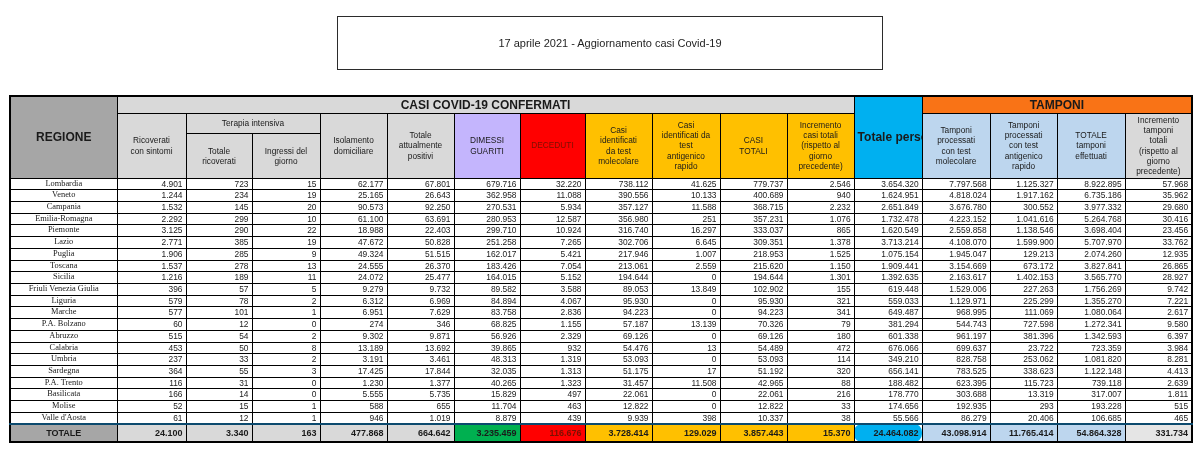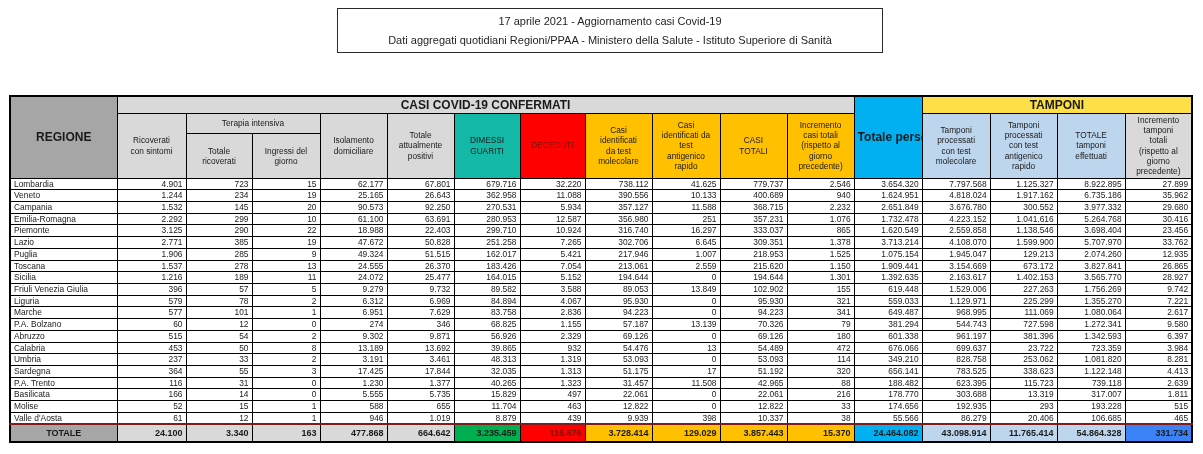--- a/index.html
+++ b/index.html
@@ -3,21 +3,21 @@
 <meta charset="utf-8">
 <style>
   html,body{margin:0;padding:0;}
   body{
     width:1203px;height:454px;background:#ffffff;position:relative;
     font-family:"Liberation Sans", sans-serif;color:#1a1a1a;
     -webkit-font-smoothing:antialiased;
   }
   
   .title-box{
-    position:absolute;left:337px;top:8px;width:546px;height:45px;
+    position:absolute;left:337px;top:16px;width:546px;height:54px;
     border:1px solid #2b2b2b;box-sizing:border-box;
     display:flex;flex-direction:column;justify-content:space-evenly;
     text-align:center;font-size:11px;color:#1f1f1f;
   }
   
   table.covid{
     position:absolute;left:9px;top:95px;width:1182px;
     border-collapse:collapse;table-layout:fixed;
     border:2px solid #000;
     font-size:8.4px;
@@ -28,48 +28,47 @@
   }
   
   tr.h1 td{height:17px;text-align:center;font-weight:bold;font-size:12px;white-space:nowrap;}
   tr.h2 td, tr.h3 td{
     text-align:center;font-size:8.3px;line-height:1.25;white-space:normal;padding:1px 9px;
   }
   tr.h2 td{height:19px;}
   tr.h3 td{height:41px;}
   .c-regione{background:#A6A6A6;font-weight:bold;font-size:9px;text-align:center;}
   .c-gray{background:#D9D9D9;}
-  .c-green{background:#14b8a6;}
+  .c-green{background:#c4b5fd;}
   .c-red{background:#FF0000;color:#7B1000;}
   .c-yellow{background:#FFC000;}
   .c-cyan{background:#00B0F0;font-size:8.3px;font-weight:normal;white-space:normal;line-height:1.25;}
   .c-blue{background:#BDD6EE;}
   .c-group-confirmed{background:#D9D9D9;}
-  .c-group-tamponi{background:#fde047;}
+  .c-group-tamponi{background:#f97316;}
   
   tbody td{height:10.7px;line-height:10.7px;white-space:nowrap;background:#fff;}
-  tbody td.region{text-align:left;}
+  tbody td.region{text-align:center;font-family:Liberation Serif, serif;}
   td.num{text-align:right;}
   
-  tr.total td{height:18px;font-weight:bold;font-size:9px;border-top:2px solid #7f1d1d;white-space:nowrap;}
+  tr.total td{height:18px;font-weight:bold;font-size:9px;border-top:2px solid #0c4a6e;white-space:nowrap;}
   .t-label{background:#A6A6A6;text-align:center;}
   .t-gray{background:#D9D9D9;}
   .t-green{background:#00B050;}
   .t-red{background:#FF0000;color:#7B1000;}
   .t-yellow{background:#FFC000;}
-  .t-cyan{background:#00B0F0;}
+  .t-cyan{background:#00B0F0;border-radius:8px;}
   .t-blue{background:#BDD6EE;}
-  .t-gray2{background:#3b82f6;}
+  .t-gray2{background:#e5e5e5;}
 </style>
 </head>
 <body>
 
 <div class="title-box">
   <div>17 aprile 2021 - Aggiornamento casi Covid-19</div>
-  <div>Dati aggregati quotidiani Regioni/PPAA - Ministero della Salute - Istituto Superiore di Sanità</div>
 </div>
 
 <table class="covid">
   <colgroup>
     <col style="width:107px">
       <col style="width:69px">
       <col style="width:66px">
       <col style="width:68px">
     <col style="width:67px">
       <col style="width:67px">
@@ -124,21 +123,21 @@
         <td class="num">679.716</td>
         <td class="num">32.220</td>
         <td class="num">738.112</td>
         <td class="num">41.625</td>
         <td class="num">779.737</td>
         <td class="num">2.546</td>
         <td class="num">3.654.320</td>
         <td class="num">7.797.568</td>
         <td class="num">1.125.327</td>
         <td class="num">8.922.895</td>
-        <td class="num">27.899</td>
+        <td class="num">57.968</td>
       </tr>
       <tr>
         <td class="region">Veneto</td>
         <td class="num">1.244</td>
         <td class="num">234</td>
         <td class="num">19</td>
         <td class="num">25.165</td>
         <td class="num">26.643</td>
         <td class="num">362.958</td>
         <td class="num">11.088</td>

